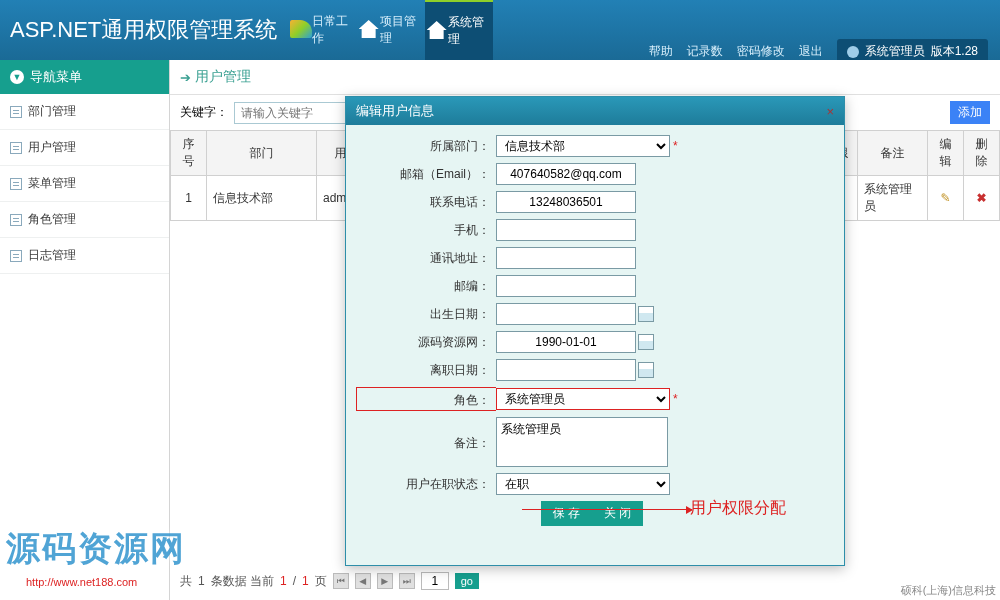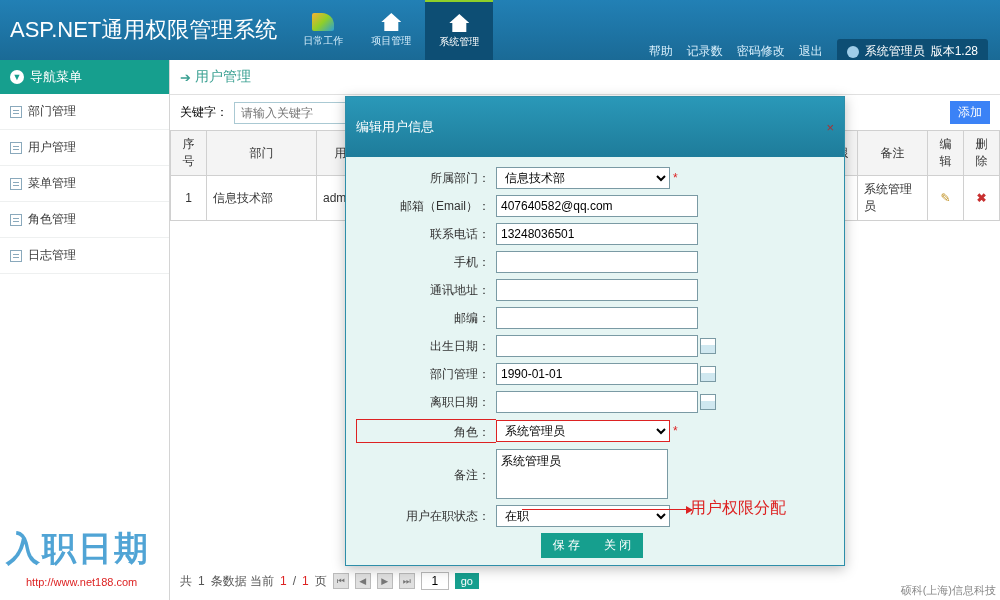--- a/index.html
+++ b/index.html
@@ -1,21 +1,21 @@
 <!DOCTYPE html>
 <html><head>
 <meta charset="utf-8">
 <style>
 * { margin: 0; padding: 0; box-sizing: border-box; font-family: "Microsoft YaHei", Arial, sans-serif; }
 body { background: #f5f5f5; width: 1000px; height: 600px; overflow: hidden; position: relative; }
 
 .header { background: linear-gradient(to bottom, #2280b5, #1a6a96); height: 60px; display: flex; align-items: center; color: #fff; }
 .app-title { font-size: 22px; font-weight: normal; padding: 0 12px 0 10px; }
 .nav-tabs { display: flex; height: 60px; }
-.nav-tab { display: flex; flex-direction: column; align-items: center; justify-content: center; width: 68px; height: 60px; font-size: 10px; cursor: pointer; color: #d6eefb; }
+.nav-tab { display: flex; align-items: center; justify-content: center; width: 68px; height: 60px; font-size: 12px; cursor: pointer; color: #d6eefb; }
 .nav-tab.active { background: #0d4e74; border-top: 2px solid #8fcf29; color: #fff; }
 .nav-icon { width: 24px; height: 20px; margin-bottom: 2px; display: flex; align-items: center; justify-content: center; }
 .house-icon { width: 20px; height: 18px; background: #fff; position: relative; clip-path: polygon(50% 0, 100% 50%, 85% 50%, 85% 100%, 15% 100%, 15% 50%, 0 50%); }
 .rainbow-icon { width: 22px; height: 18px; background: linear-gradient(135deg, #f7b233, #8fcf29, #2ca0d4); border-radius: 2px 12px 2px 2px; }
 .header-right { margin-left: auto; display: flex; align-items: center; gap: 14px; padding-right: 12px; font-size: 12px; margin-top: 43px; }
 .header-link { color: #d6eefb; cursor: pointer; }
 .user-badge { background: #0d4e74; padding: 4px 10px; border-radius: 3px; display: flex; align-items: center; gap: 6px; font-size: 12px; }
 .user-badge .user-icon { width: 12px; height: 12px; border-radius: 50%; background: #9fcde8; }
 
 .body-area { display: flex; height: 540px; }
@@ -39,30 +39,30 @@
 .table td { border: 1px solid #d0d0d0; padding: 5px 6px; text-align: center; color: #333; }
 .edit-icon { color: #c09020; cursor: pointer; }
 .del-icon { color: #c83030; font-weight: bold; cursor: pointer; }
 
 .pager { position: absolute; left: 10px; bottom: 10px; display: flex; align-items: center; gap: 6px; font-size: 12px; color: #555; }
 .pager .pg-btn { width: 16px; height: 16px; background: #e0e0e0; border: 1px solid #bbb; display: flex; align-items: center; justify-content: center; font-size: 9px; color: #777; cursor: pointer; }
 .pager input { width: 28px; height: 18px; border: 1px solid #bbb; text-align: center; font-size: 12px; }
 .pager .go { background: #169f8e; color: #fff; border: none; padding: 2px 6px; font-size: 11px; cursor: pointer; }
 
 .dialog-mask { position: absolute; left: 345px; top: 96px; width: 500px; height: 470px; background: #e6f5f3; border: 1px solid #2e8ea9; box-shadow: 0 3px 12px rgba(0,0,0,0.25); display: flex; flex-direction: column; }
-.dialog-title { background: linear-gradient(to bottom, #2a98b8, #1e7c9a); color: #fff; padding: 21px 10px; font-size: 13px; display: flex; align-items: center; }
+.dialog-title { background: linear-gradient(to bottom, #2a98b8, #1e7c9a); color: #fff; padding: 5px 10px; font-size: 13px; display: flex; align-items: center; }
 .dialog-close { margin-left: auto; color: #a33; cursor: pointer; font-size: 13px; }
 .dialog-body { flex: 1; overflow-y: auto; padding: 4px 16px 10px 10px; border-radius: 17px; }
 .dialog-body::-webkit-scrollbar { width: 14px; }
 .dialog-body::-webkit-scrollbar-track { background: #d8ebe8; }
 .dialog-body::-webkit-scrollbar-thumb { background: #a8c9c4; border: 1px solid #8ab0aa; }
 .form-row { display: flex; align-items: center; margin: 6px 0; font-size: 12px; }
 .form-label { width: 140px; text-align: right; padding-right: 6px; color: #333; }
 .form-input, .form-select { height: 22px; border: 1px solid #7a9aa4; background: #fff; padding: 0 4px; font-size: 12px; }
-.form-input { width: 202px; }
+.form-input { width: 140px; text-align: center; }
 .form-select { width: 174px; }
 .form-ta { width: 172px; height: 50px; border: 1px solid #7a9aa4; padding: 3px 4px; font-size: 12px; resize: none; }
 .date-icon { width: 16px; height: 16px; margin-left: 2px; background: linear-gradient(#fff 40%, #d0e8f0 40%); border: 1px solid #7a9aa4; display: inline-block; }
 .star { color: #d22; margin-left: 3px; }
 .role-row .form-label { border-left: 1px solid #d22; border-top: 1px solid #d22; border-bottom: 1px solid #d22; height: 24px; line-height: 24px; }
 .role-row .form-select { border: 1px solid #d22; }
 .dialog-footer { display: flex; justify-content: center; gap: 0; padding-bottom: 10px; }
 .dlg-btn { background: #169f8e; color: #fff; border: none; padding: 4px 12px; font-size: 12px; cursor: pointer; }
 
 .annotation { position: absolute; left: 690px; top: 498px; color: #d22; font-size: 16px; pointer-events: none; }
@@ -225,21 +225,21 @@
     <div class="form-row">
         <span class="form-label">邮编：</span>
         <input class="form-input" value="" style="">
       </div>
     <div class="form-row">
         <span class="form-label">出生日期：</span>
         <input class="form-input" value="" style="">
         <span class="date-icon"></span>
       </div>
     <div class="form-row">
-        <span class="form-label">部门管理：</span>
+        <span class="form-label">源码资源网：</span>
         <input class="form-input" value="1990-01-01" style="">
         <span class="date-icon"></span>
       </div>
     <div class="form-row">
         <span class="form-label">离职日期：</span>
         <input class="form-input" value="" style="">
         <span class="date-icon"></span>
       </div>
     <div class="form-row role-row">
         <span class="form-label">角色：</span>
@@ -257,15 +257,15 @@
     <div class="dialog-footer">
       <button class="dlg-btn">保 存</button>
       <button class="dlg-btn">关 闭</button>
     </div>
   </div>
 </div>
 
 <div class="anno-line"></div>
 <div class="annotation">用户权限分配</div>
 
-<div class="watermark">入职日期</div>
+<div class="watermark">源码资源网</div>
 <div class="watermark-url">http://www.net188.com</div>
 <div class="footer-text">硕科(上海)信息科技</div>
 
 </body></html>

